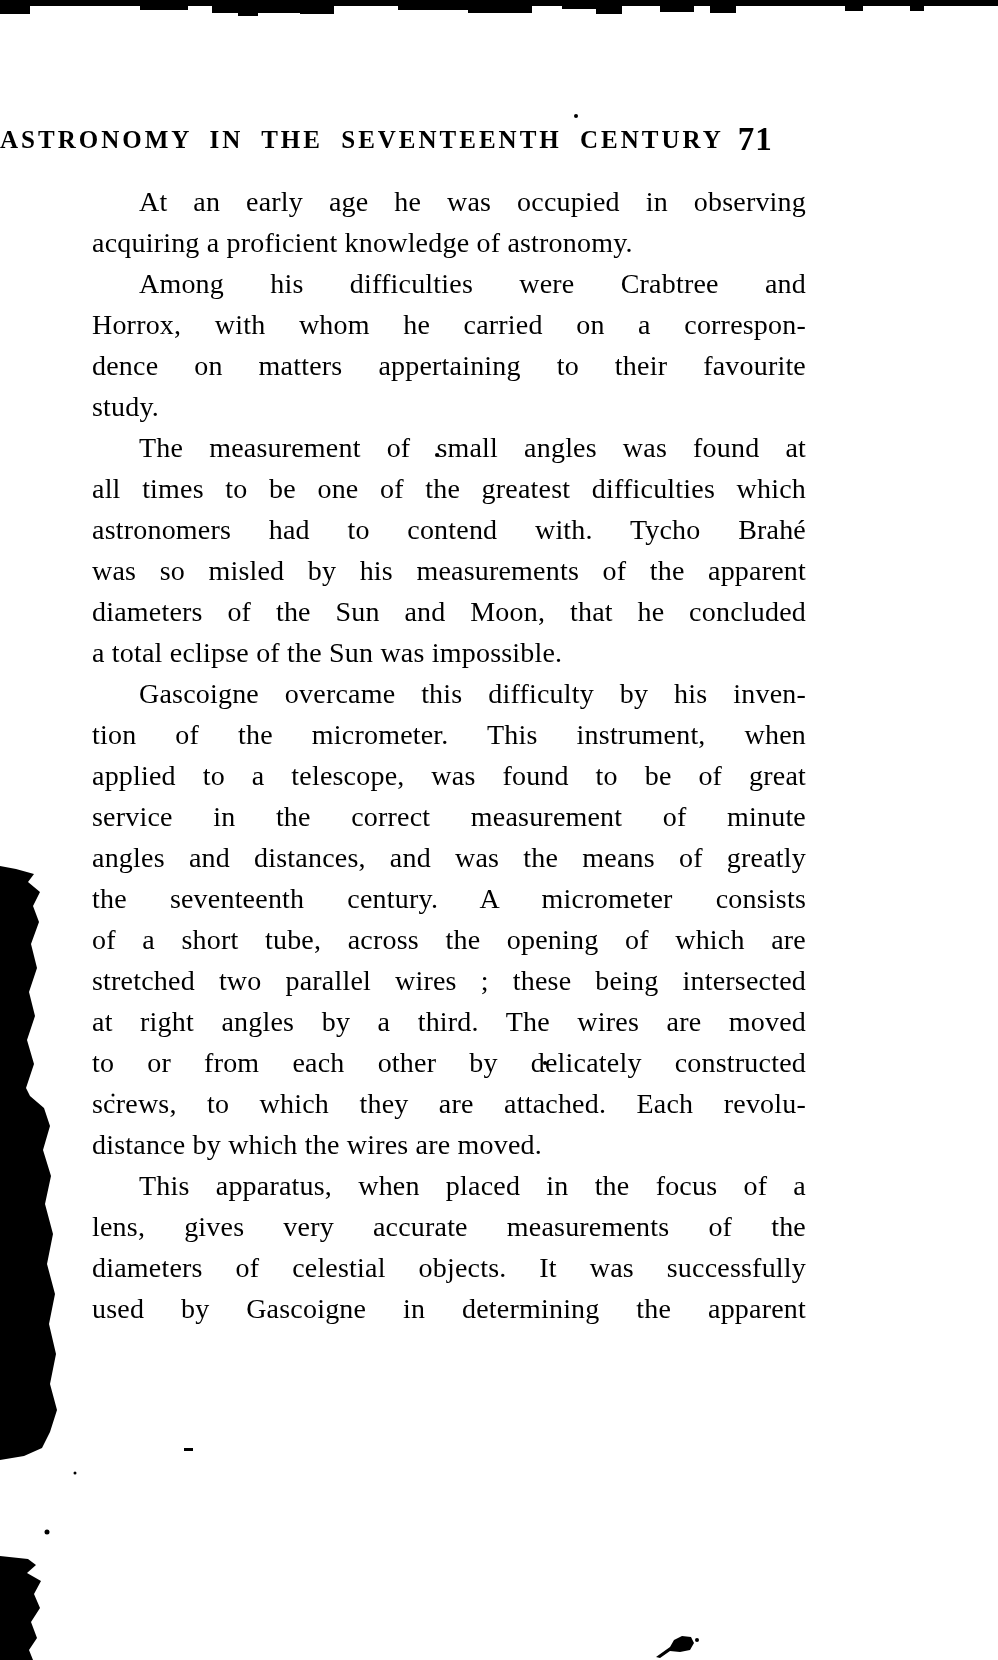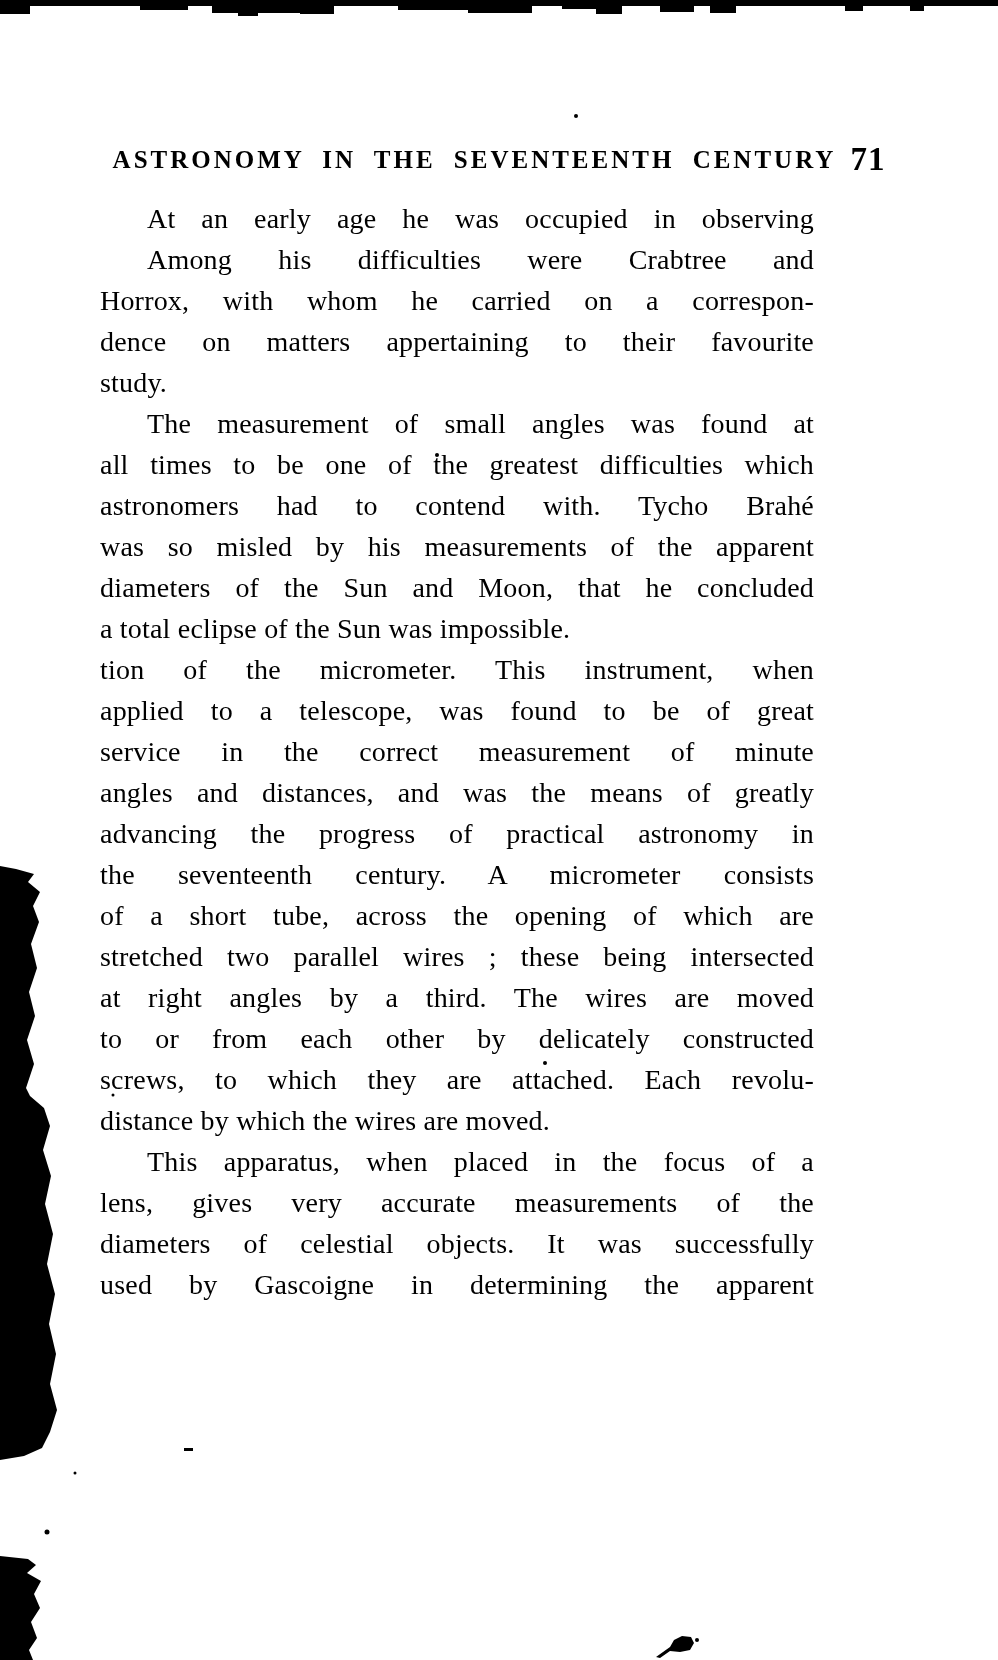--- a/index.html
+++ b/index.html
@@ -13,44 +13,41 @@
     position: absolute; inset: 0;
     width: 998px; height: 1660px;
     background: var(--paper);
     font-family: "Liberation Serif", serif;
     color: var(--ink);
   }
   
   .running-head {
     position: absolute;
     top: 121px; left: 0; width: 998px;
-    text-align: center;
     white-space: nowrap;
     color: var(--ink);
-    margin-top: 20px;
   }
   .running-head .head-title {
     font-size: 25px;
     font-weight: 700;
     letter-spacing: 3px;
     word-spacing: 9px;
   }
   .running-head .head-pagenum {
     font-size: 33px;
     font-weight: 700;
     letter-spacing: 1px;
     margin-left: 14px;
     vertical-align: -2px;
   }
   
   .text-block {
     position: absolute;
-    left: 100px; top: 181px;
+    left: 92px; top: 181px;
     width: 714px;
-    margin-top: 17px;
   }
   .line {
     height: 41px;
     line-height: 41px;
     font-size: 28px;
     letter-spacing: 0.2px;
     text-align: justify;
     text-align-last: justify;
     color: var(--ink);
   }
@@ -68,35 +65,36 @@
 <body>
 
 <div class="page">
 
   <div class="running-head">
     <span class="head-title">ASTRONOMY IN THE SEVENTEENTH CENTURY</span><span class="head-pagenum">71</span>
   </div>
 
   <div class="text-block">
       <div class="line indent">At an early age he was occupied in observing</div>
+      <div class="line noflush">acquiring a proficient knowledge of astronomy.</div>
       <div class="line indent">Among his difficulties were Crabtree and</div>
       <div class="line">Horrox, with whom he carried on a correspon-</div>
       <div class="line">dence on matters appertaining to their favourite</div>
       <div class="line noflush">study.</div>
       <div class="line indent">The measurement of small angles was found at</div>
       <div class="line">all times to be one of the greatest difficulties which</div>
       <div class="line">astronomers had to contend with.  Tycho Brahé</div>
       <div class="line">was so misled by his measurements of the apparent</div>
       <div class="line">diameters of the Sun and Moon, that he concluded</div>
       <div class="line noflush">a total eclipse of the Sun was impossible.</div>
+      <div class="line indent">Gascoigne overcame this difficulty by his inven-</div>
       <div class="line">tion of the micrometer.  This instrument, when</div>
       <div class="line">applied to a telescope, was found to be of great</div>
       <div class="line">service in the correct measurement of minute</div>
       <div class="line">angles and distances, and was the means of greatly</div>
-      <div class="line">advancing the progress of practical astronomy in</div>
       <div class="line">the seventeenth century.  A micrometer consists</div>
       <div class="line">of a short tube, across the opening of which are</div>
       <div class="line">stretched two parallel wires ; these being intersected</div>
       <div class="line">at right angles by a third.  The wires are moved</div>
       <div class="line">to or from each other by delicately constructed</div>
       <div class="line">screws, to which they are attached.  Each revolu-</div>
       <div class="line noflush">distance by which the wires are moved.</div>
       <div class="line indent">This apparatus, when placed in the focus of a</div>
       <div class="line">lens, gives very accurate measurements of the</div>
       <div class="line">diameters of celestial objects.  It was successfully</div>

